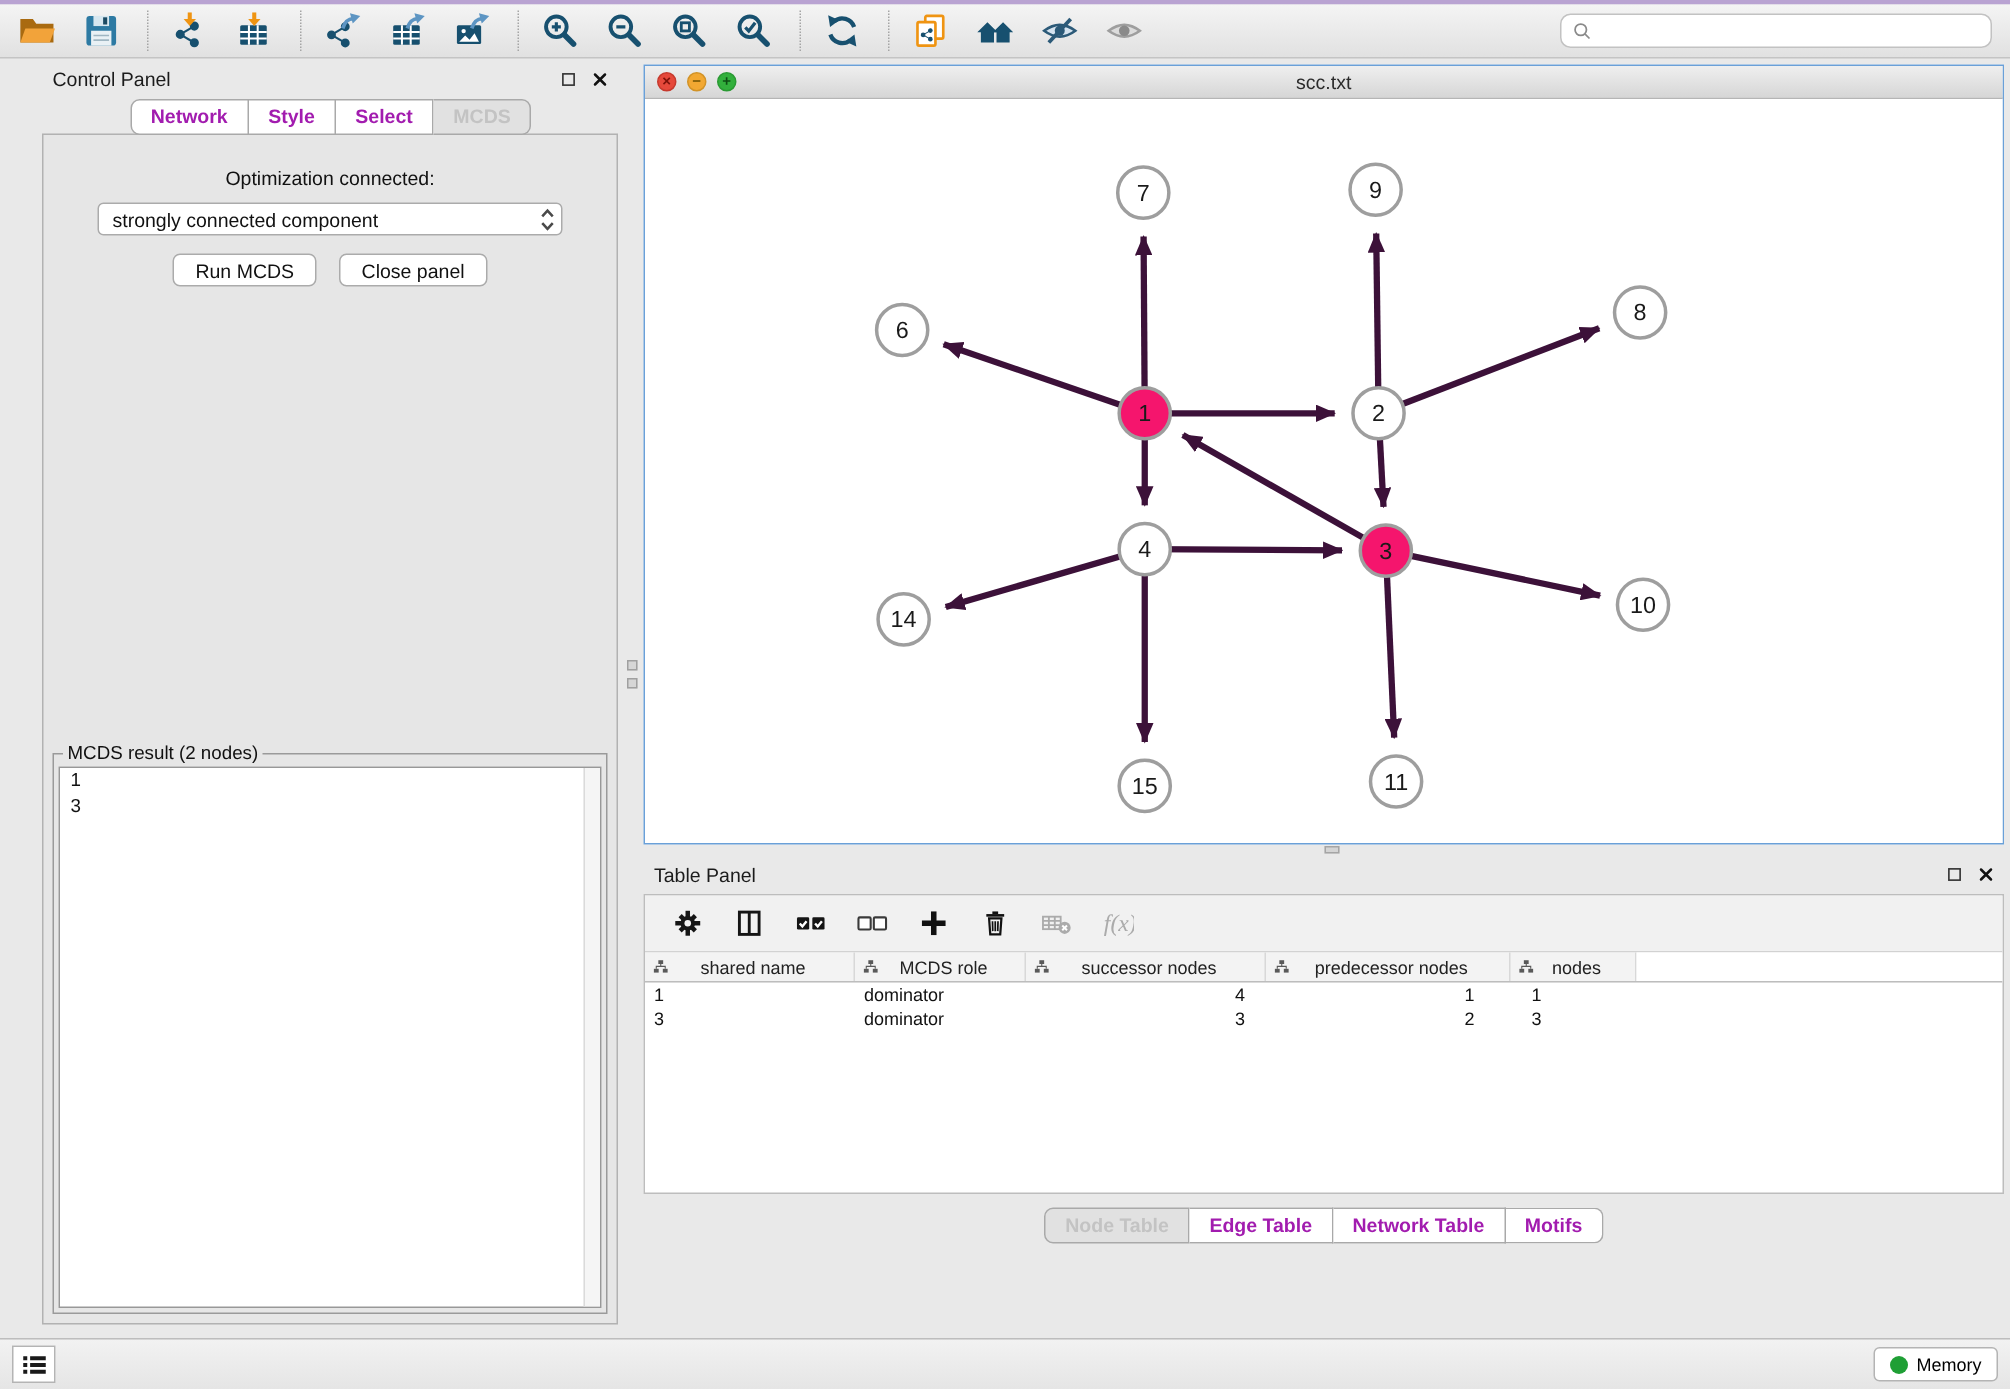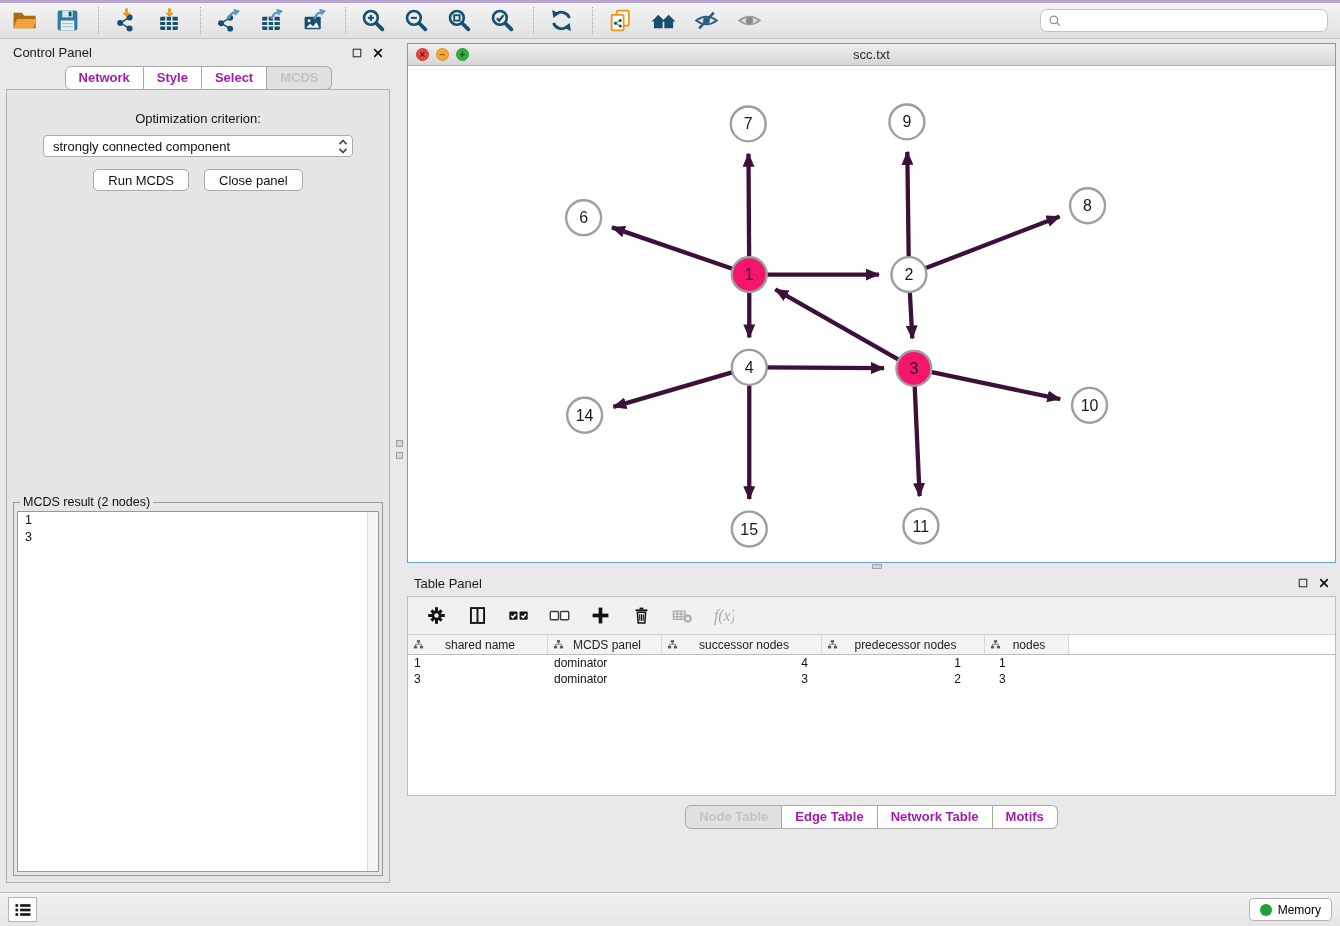--- a/index.html
+++ b/index.html
@@ -14,21 +14,21 @@
   .app-title { margin:0 auto; font-size:13px; color:#9b9b9b; }
 
   
   .toolbar { height:36px; background:linear-gradient(#f4f4f4,#e1e1e1); border-bottom:1px solid #c4c4c4; display:flex; align-items:center; padding:0 12px 0 8px; }
   .tb-btn { width:32px; height:30px; border:none; background:transparent; display:flex; align-items:center; justify-content:center; margin-right:11px; cursor:default; }
   .tb-sep { width:1px; height:27px; border-left:1px dotted #a5a5a5; margin:0 11px 0 4px; }
   .search-wrap { margin-left:auto; width:288px; height:23px; background:#fff; border:1px solid #c2c2c2; border-radius:7px; display:flex; align-items:center; padding:0 7px; }
   .search-input { border:none; outline:none; flex:1; font-size:13px; background:transparent; margin-left:5px; }
 
   
-  .workspace { flex:1; display:flex; position:relative; }
+  .workspace { flex:1; display:flex; position:relative;margin-left:22px; }
 
   
   .control-panel { width:397px; display:flex; flex-direction:column; }
   .panel-hd { height:27px; display:flex; align-items:center; padding:0 13px; font-size:13px; color:#1b1b1b; }
   .hd-icons { margin-left:auto; display:flex; gap:9px; align-items:center; }
   .hd-ic { width:12px; height:12px; display:flex; align-items:center; justify-content:center; }
   .cp-tabs { display:flex; justify-content:center; position:relative; z-index:2; margin-bottom:-1px; }
   .tab { font-size:13px; font-weight:600; padding:3px 13px 4px; background:#fff; border:1px solid #a9a9a9; border-left:none; color:#a21caf; white-space:nowrap; }
   .tab:first-child { border-left:1px solid #a9a9a9; border-radius:6px 0 0 6px; }
   .tab:last-child { border-radius:0 6px 6px 0; }
@@ -297,21 +297,21 @@
             </span>
         </span>
       </div>
       <div class="cp-tabs" id="cp-tabs">
           <span class="tab">Network</span>
           <span class="tab">Style</span>
           <span class="tab">Select</span>
           <span class="tab active">MCDS</span>
         </div>
       <div class="cp-body">
-        <div class="opt-label">Optimization criterion:</div>
+        <div class="opt-label">Optimization connected:</div>
         <div class="dropdown">
           <span>strongly connected component</span>
           <span class="dd-stepper"><svg width="10" height="17" viewBox="0 0 10 17">
                 <g stroke="#4a4a4a" stroke-width="1.7" fill="none">
                   <polyline points="1.5,6.2 5,2.4 8.5,6.2"></polyline>
                   <polyline points="1.5,10.8 5,14.6 8.5,10.8"></polyline>
                 </g>
               </svg></span>
         </div>
         <div class="btn-row">
@@ -534,21 +534,21 @@
             </div>
             <div class="gh-cell c1">
               <svg viewBox="0 0 24 24" width="11" height="11">
                 <g fill="#5a5a5a">
                   <rect x="8.5" y="2.5" width="7" height="5.5"></rect>
                   <rect x="2" y="15" width="7" height="5.5"></rect>
                   <rect x="15" y="15" width="7" height="5.5"></rect>
                 </g>
                 <path d="M12 8 v3.5 M5.5 15 v-3.5 h13 v3.5" stroke="#5a5a5a" stroke-width="1.6" fill="none"></path>
               </svg>
-              <span class="gh-label">MCDS panel</span>
+              <span class="gh-label">MCDS role</span>
             </div>
             <div class="gh-cell c2">
               <svg viewBox="0 0 24 24" width="11" height="11">
                 <g fill="#5a5a5a">
                   <rect x="8.5" y="2.5" width="7" height="5.5"></rect>
                   <rect x="2" y="15" width="7" height="5.5"></rect>
                   <rect x="15" y="15" width="7" height="5.5"></rect>
                 </g>
                 <path d="M12 8 v3.5 M5.5 15 v-3.5 h13 v3.5" stroke="#5a5a5a" stroke-width="1.6" fill="none"></path>
               </svg>

